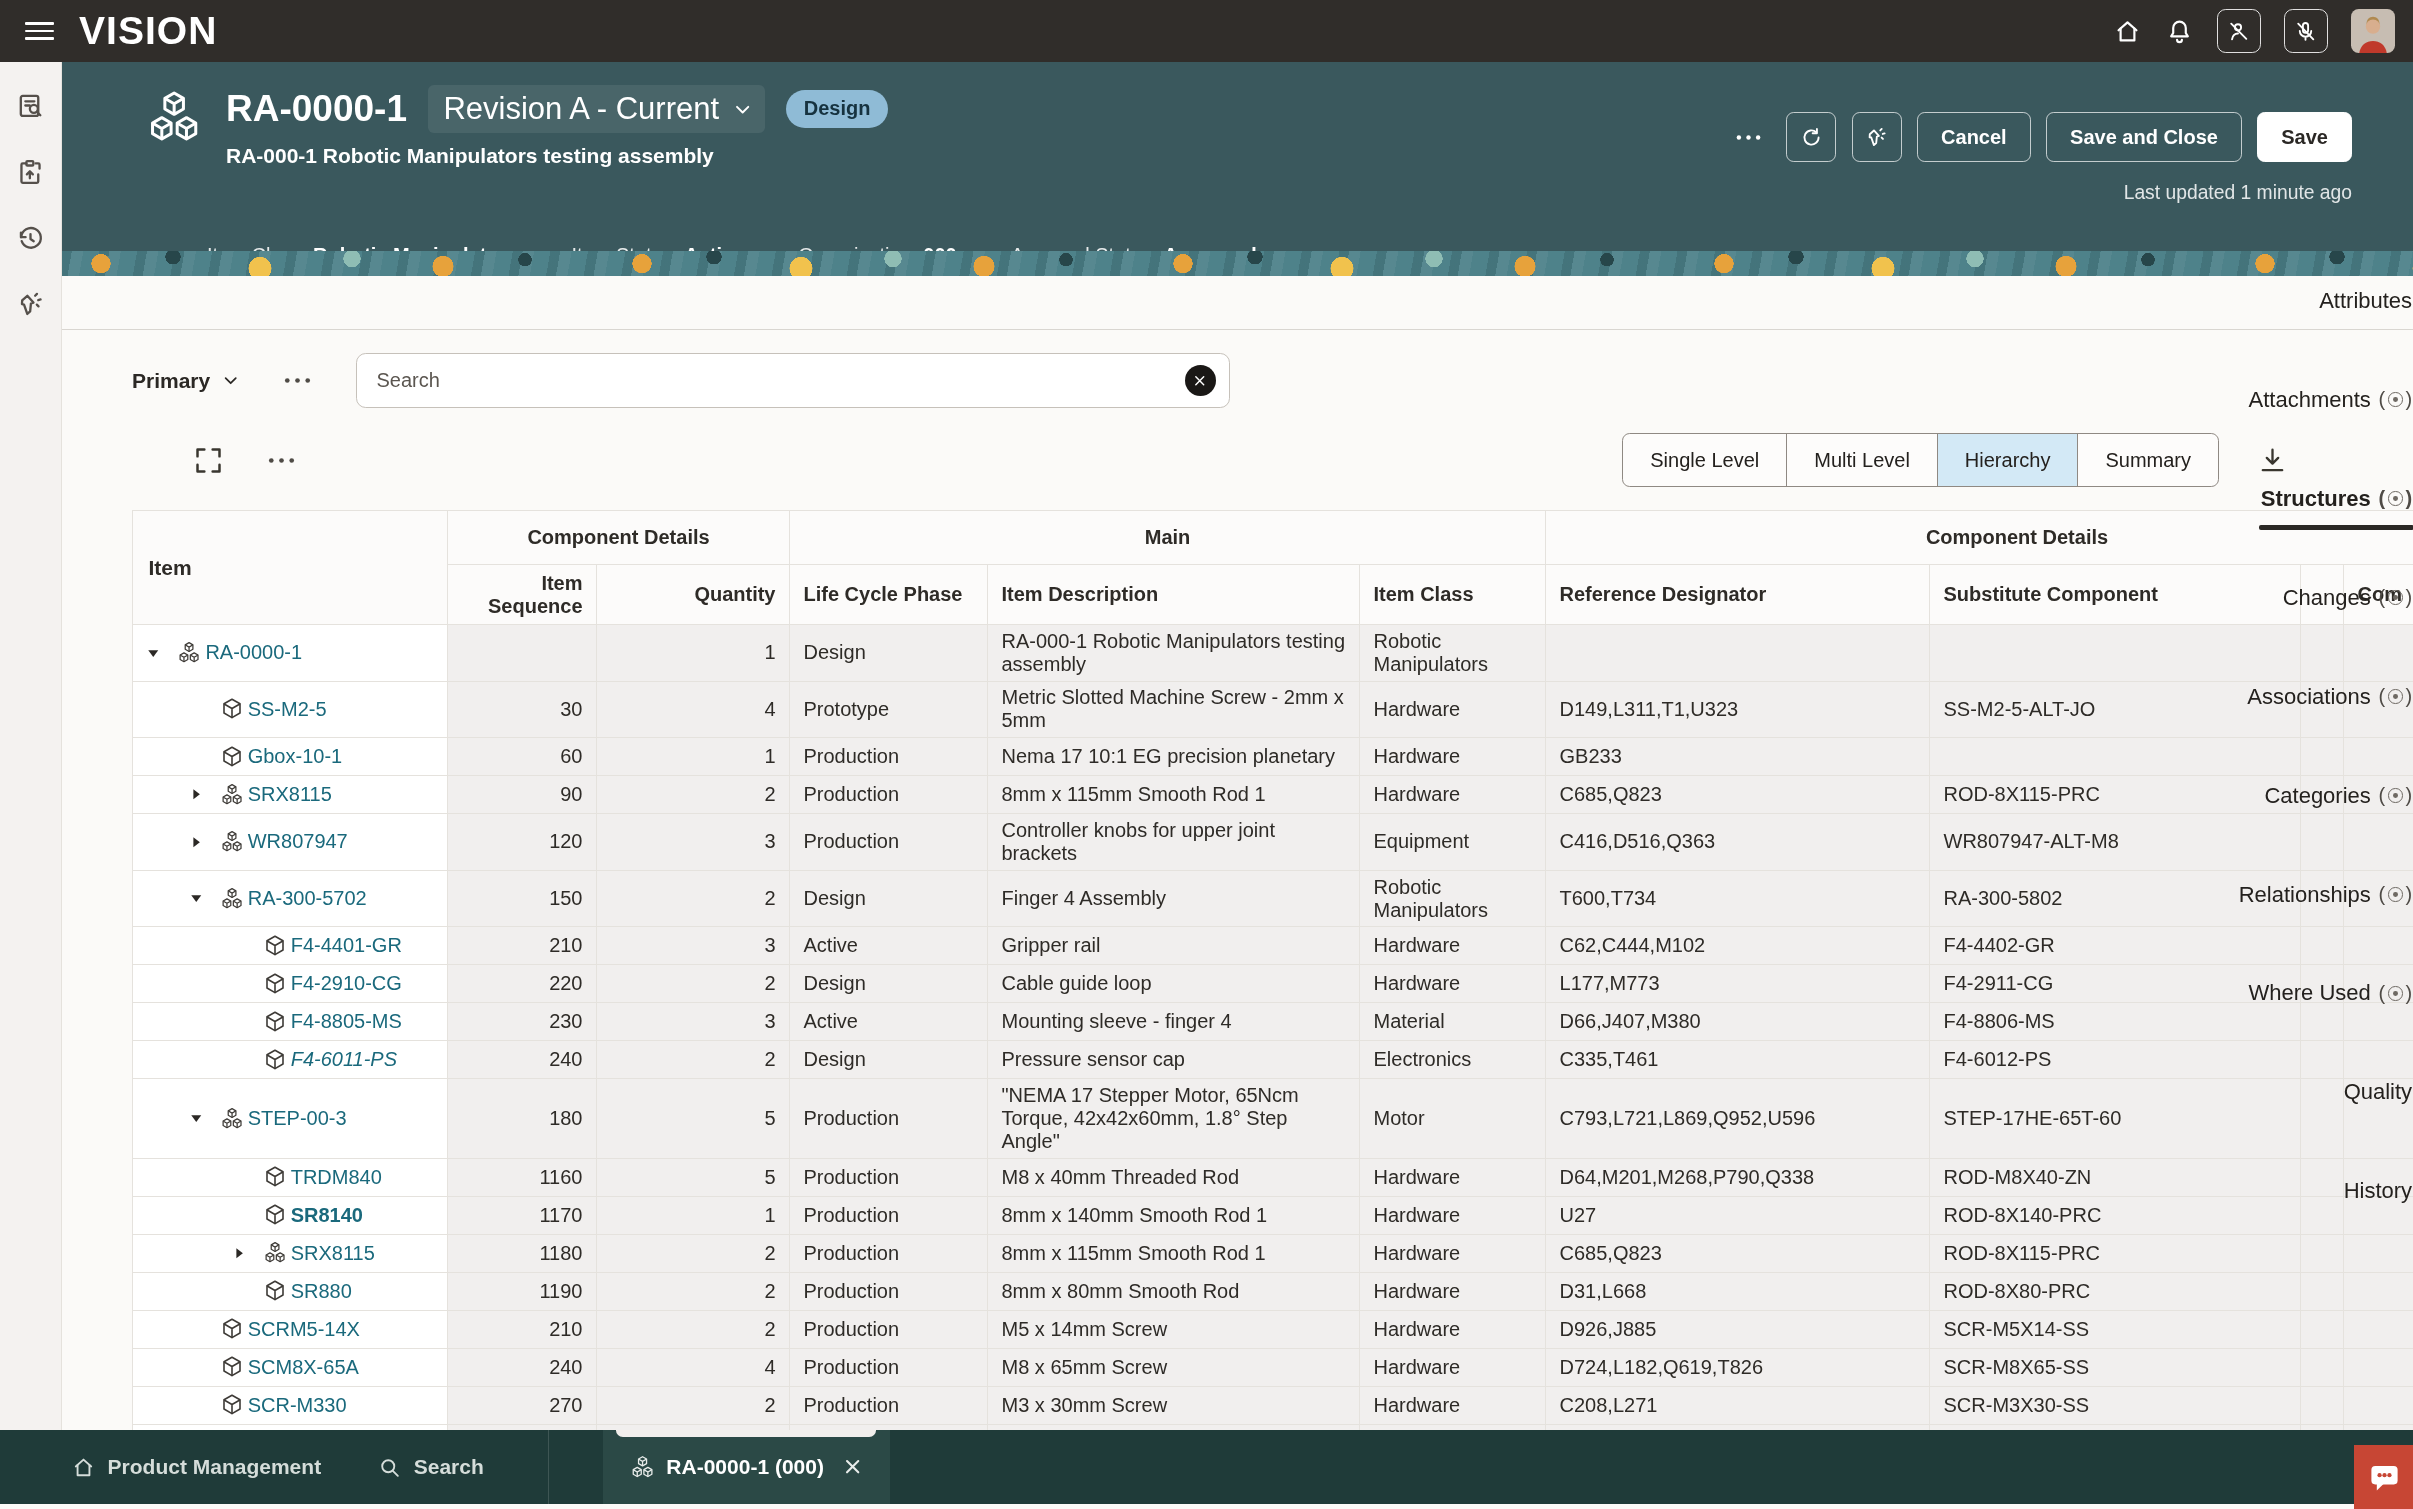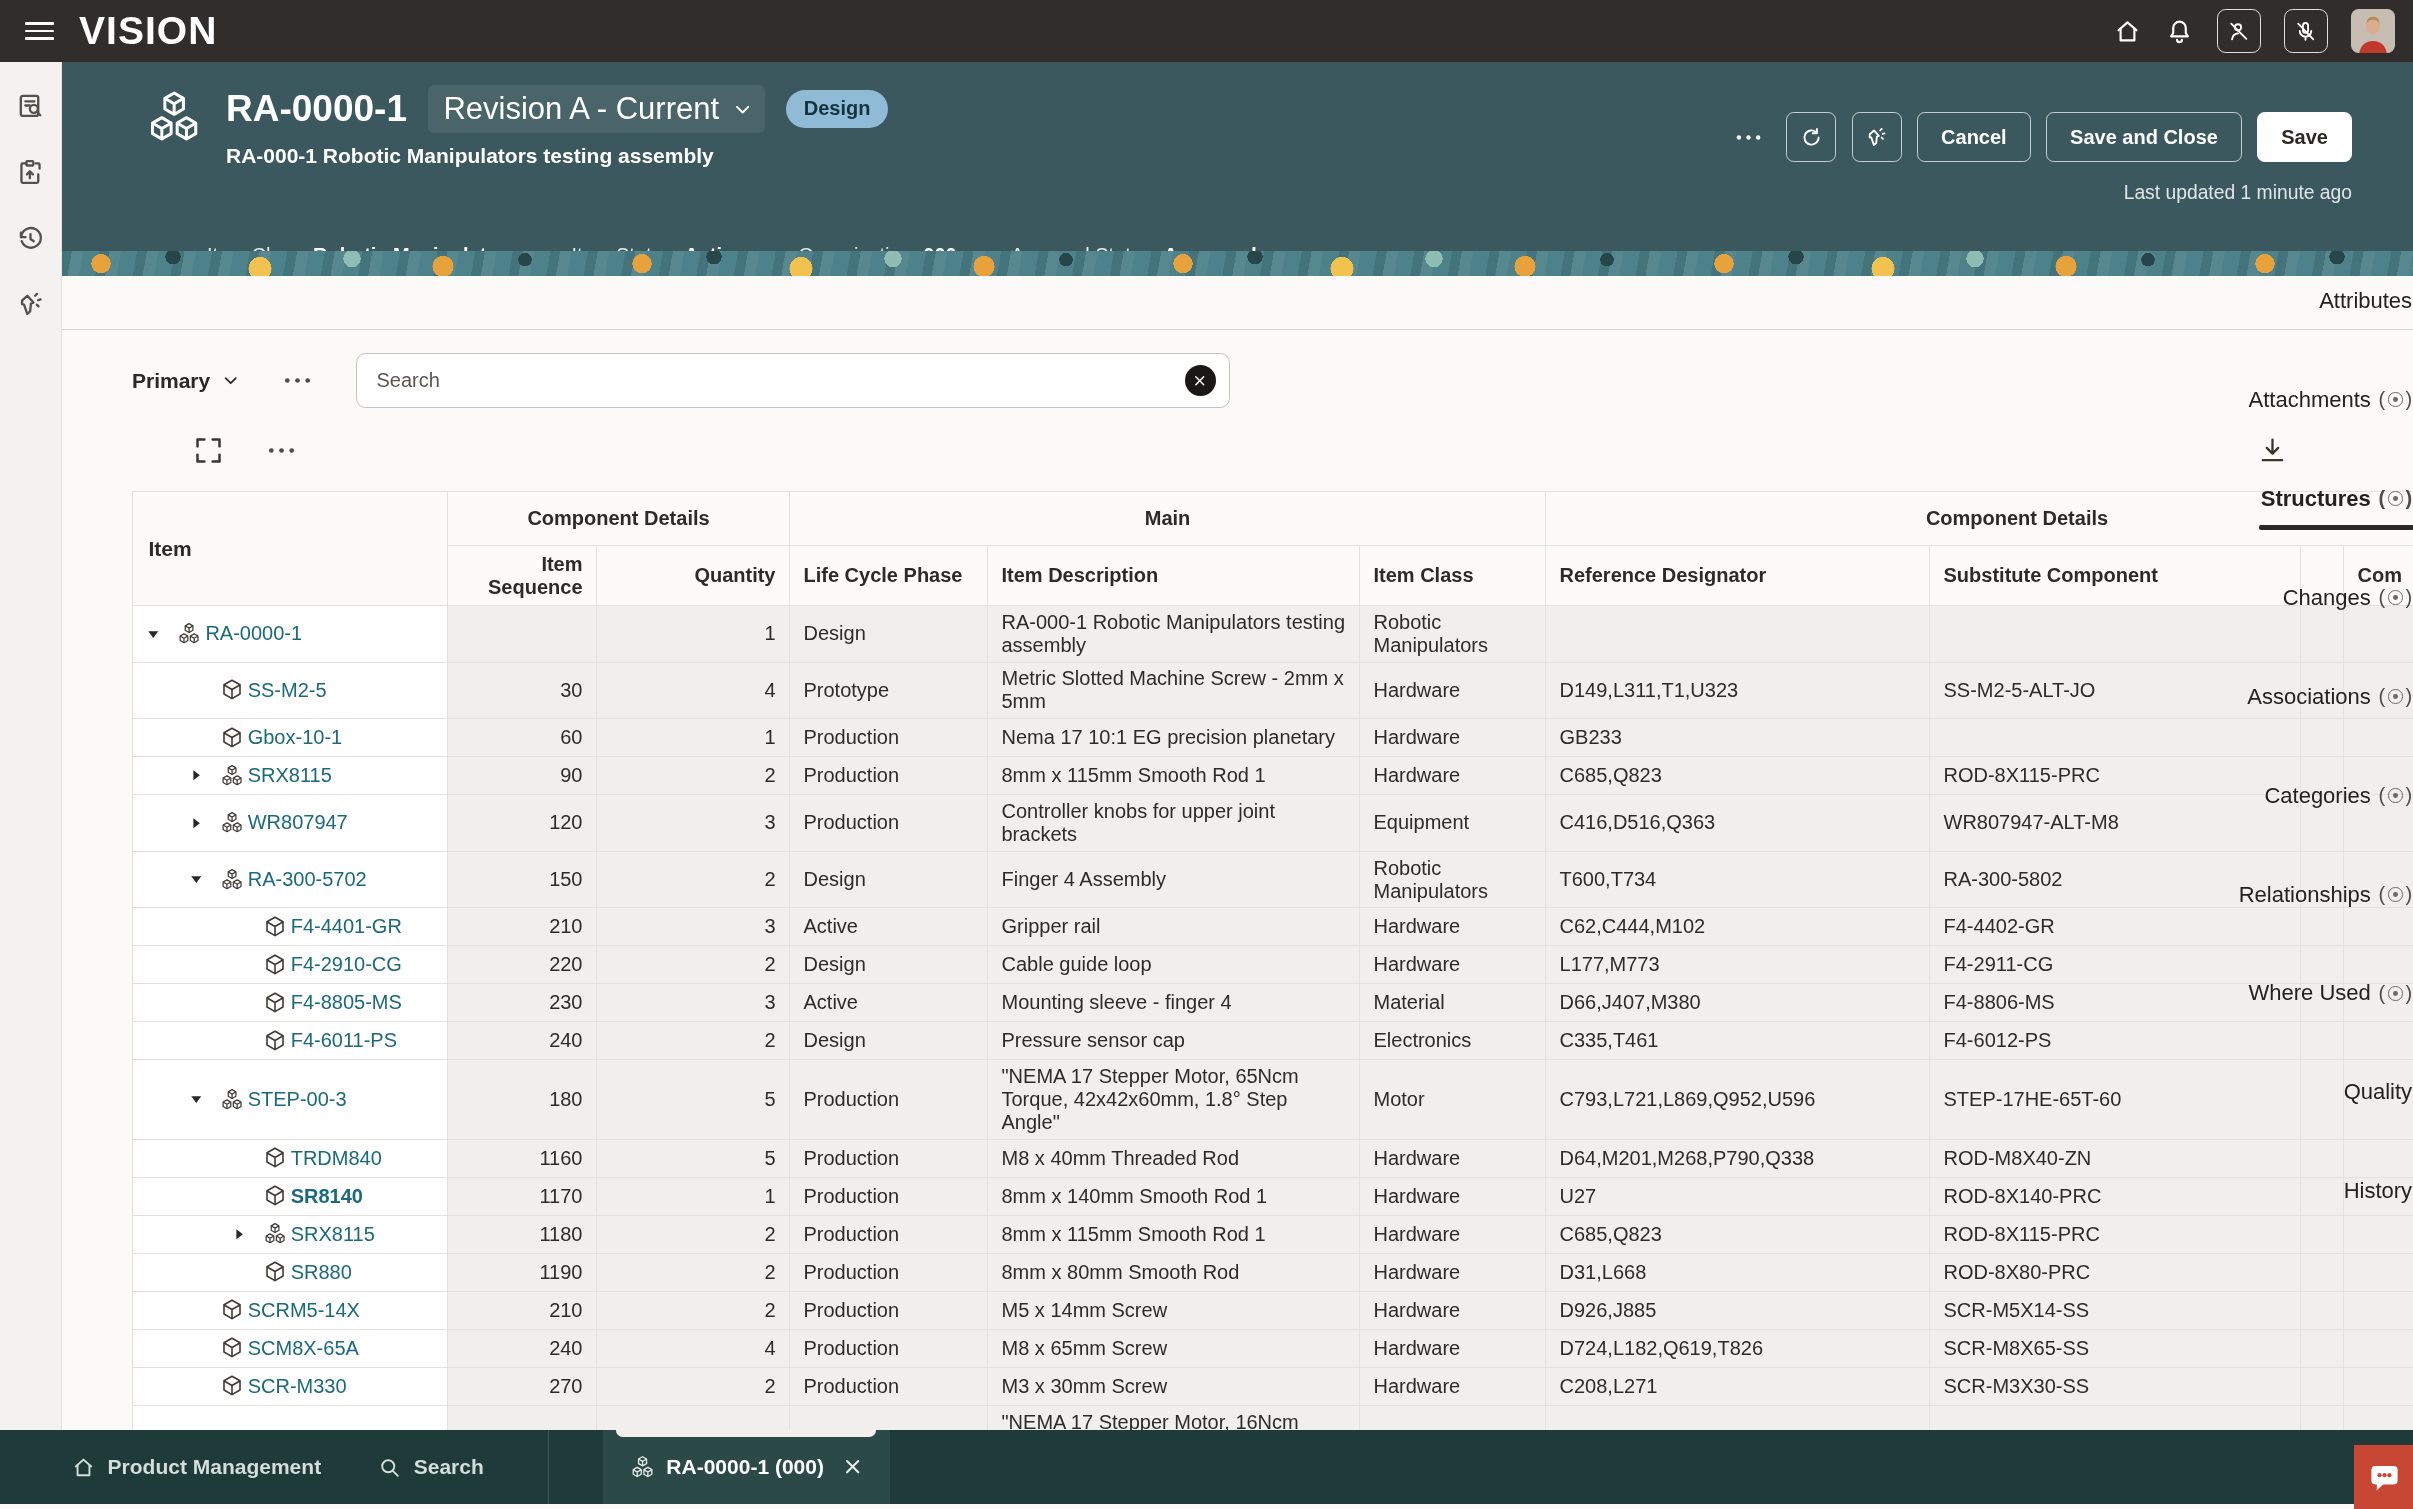--- a/index.html
+++ b/index.html
@@ -384,20 +384,26 @@
         </svg>
       </span>
     <span class="dots-btn">
         <svg viewBox="0 0 24 24" fill="none" stroke="currentColor" stroke-width="1.8" stroke-linecap="round" stroke-linejoin="round" width="100%" height="100%">
           <circle cx="5" cy="12" r="1.6" fill="currentColor" stroke="none"></circle>
           <circle cx="12" cy="12" r="1.6" fill="currentColor" stroke="none"></circle>
           <circle cx="19" cy="12" r="1.6" fill="currentColor" stroke="none"></circle>
         </svg>
       </span>
     <span class="tb-spacer"></span>
+    <div class="segmented">
+        <button class="seg">Single Level</button>
+        <button class="seg">Multi Level</button>
+        <button class="seg selected">Hierarchy</button>
+        <button class="seg">Summary</button>
+      </div>
     <span class="dl-icon">
         <svg viewBox="0 0 24 24" fill="none" stroke="currentColor" stroke-width="1.8" stroke-linecap="round" stroke-linejoin="round" width="100%" height="100%">
           <path d="M12 3.6v10.8M7.6 10l4.4 4.4L16.4 10"></path>
           <path d="M4.5 19.5h15"></path>
         </svg>
       </span>
   </div>
 
   <div class="tablewrap">
     <table>
@@ -699,21 +705,21 @@
             <td>Active</td>
             <td>Mounting sleeve - finger 4</td>
             <td>Material</td>
             <td>D66,J407,M380</td>
             <td>F4-8806-MS</td>
             <td></td>
             <td></td>
           </tr>
           <tr>
             <td class="item-cell">
-              <div class="tree" style="padding-left: 93px;">
+              <div class="tree" style="padding-left: 93px; font-style: italic;">
                 <span class="caret-slot"></span>
                 <span class="node-icon">
                   <svg viewBox="0 0 24 24" fill="none" stroke="currentColor" stroke-width="1.6" stroke-linecap="round" stroke-linejoin="round" width="100%" height="100%">
                     <path d="M12 2.2l8 4.6v9.2l-8 4.6-8-4.6V6.8z"></path>
                     <path d="M4.6 7.2 12 11.5l7.4-4.3M12 11.5v9"></path>
                   </svg>
                 </span>
                 <a class="item-link">F4-6011-PS</a>
               </div>
             </td>

